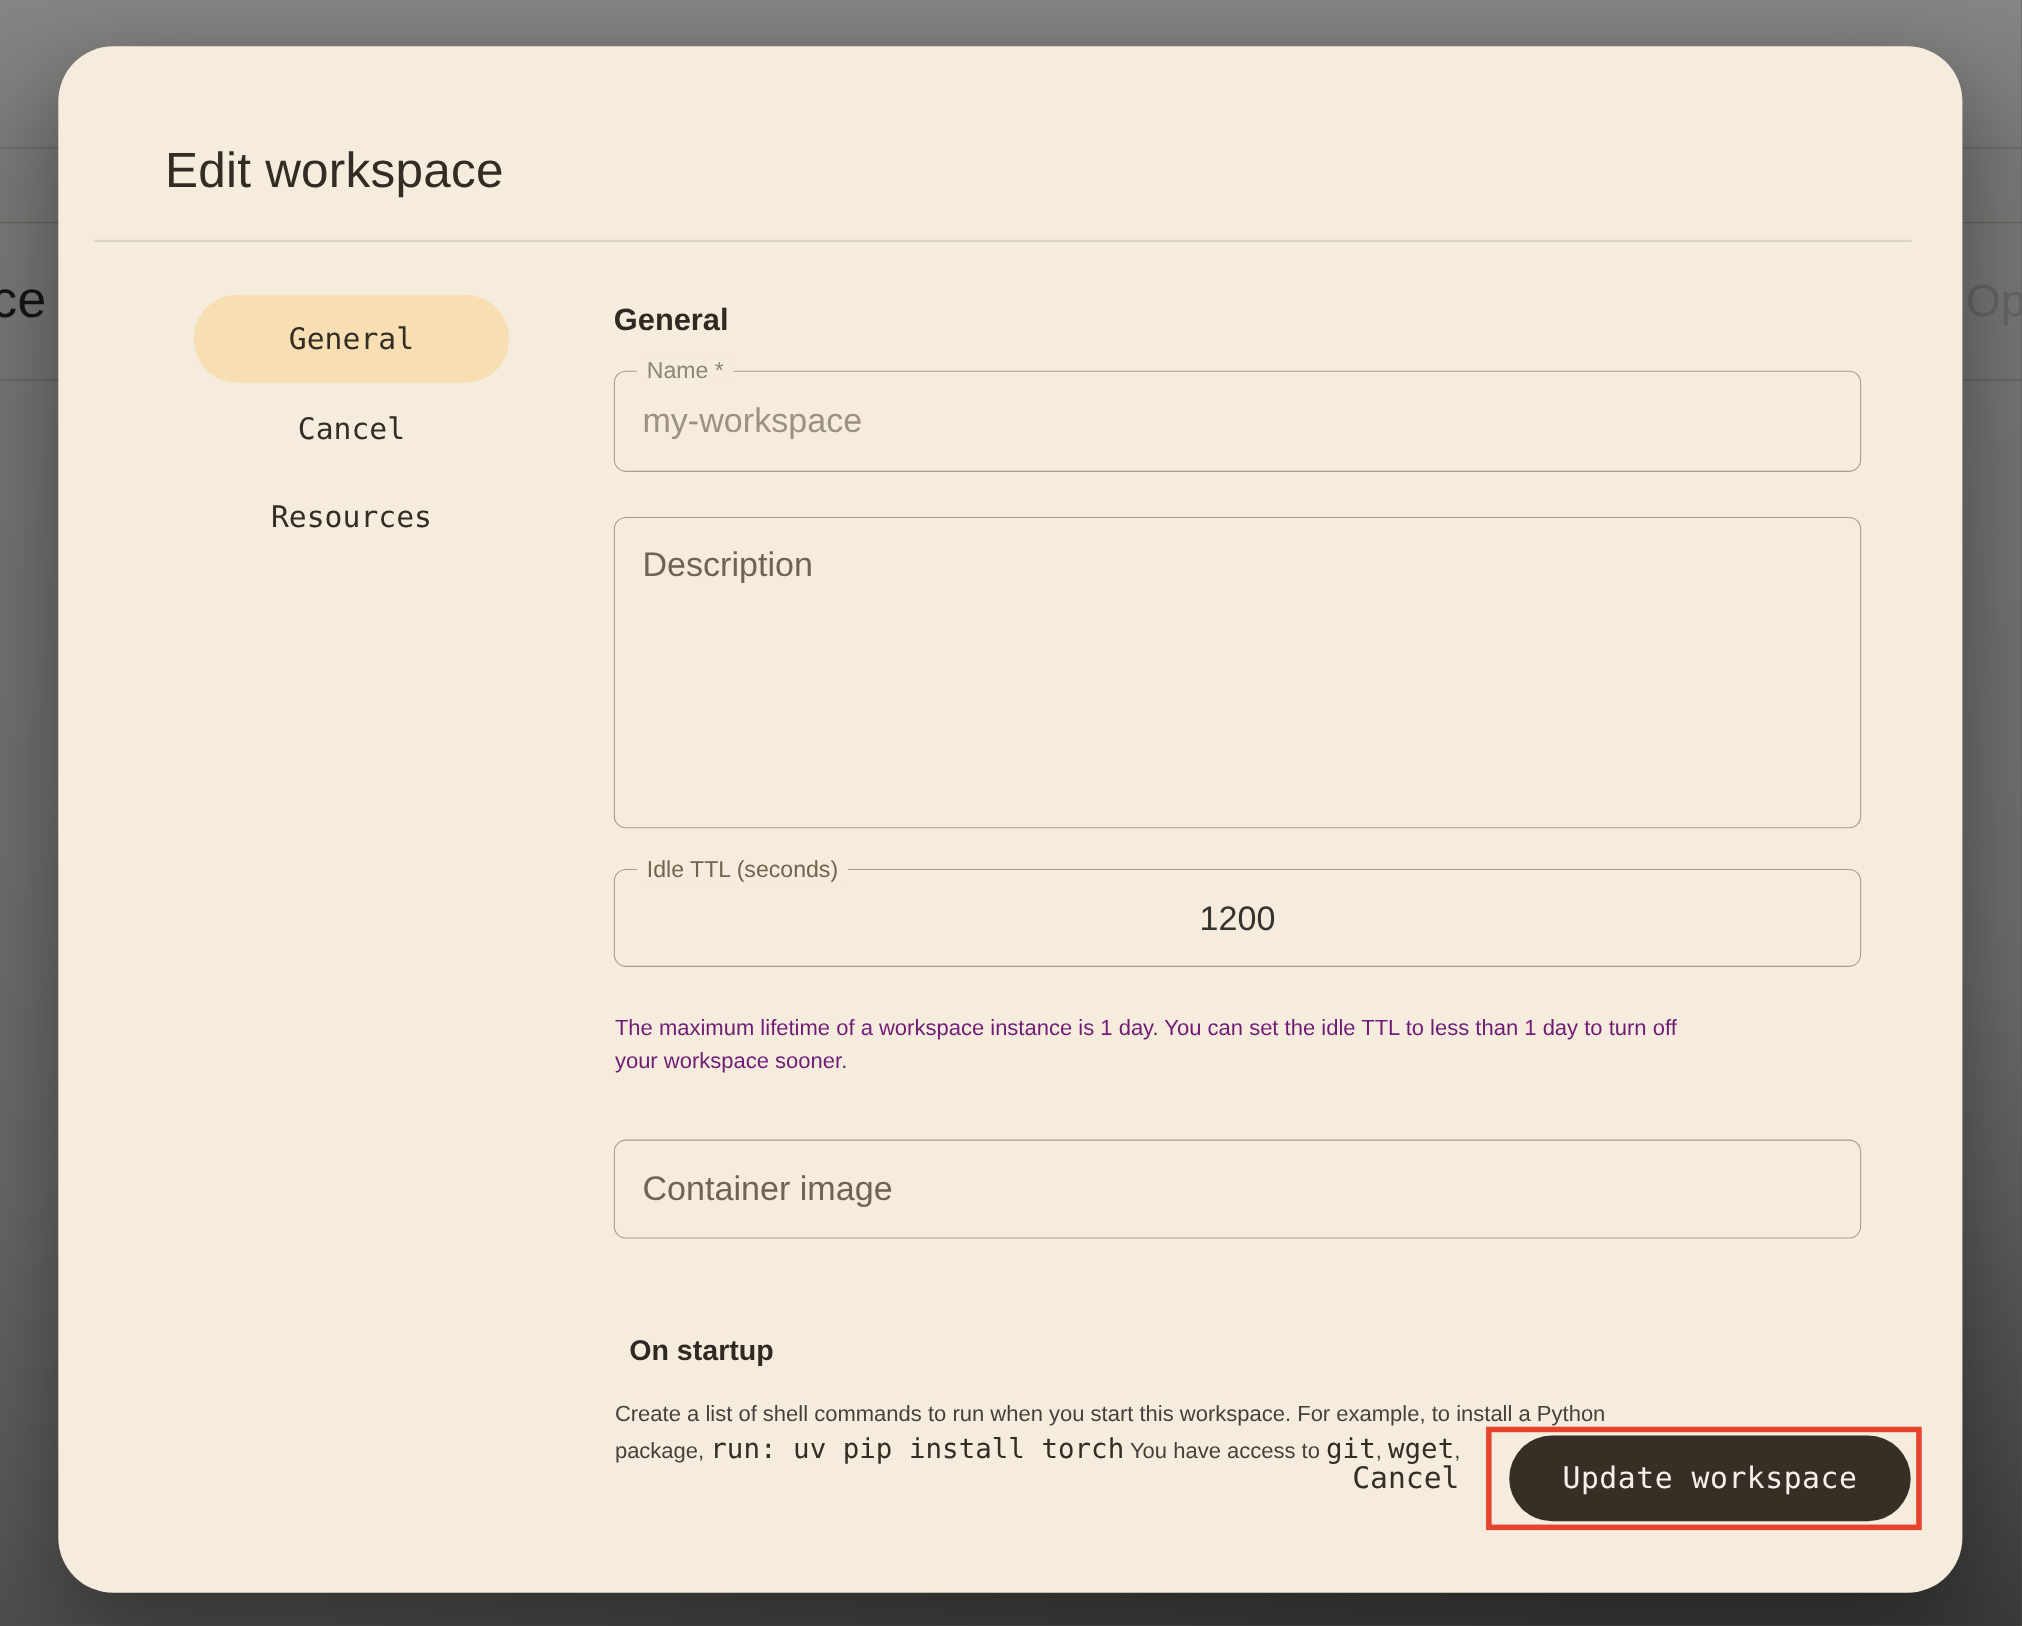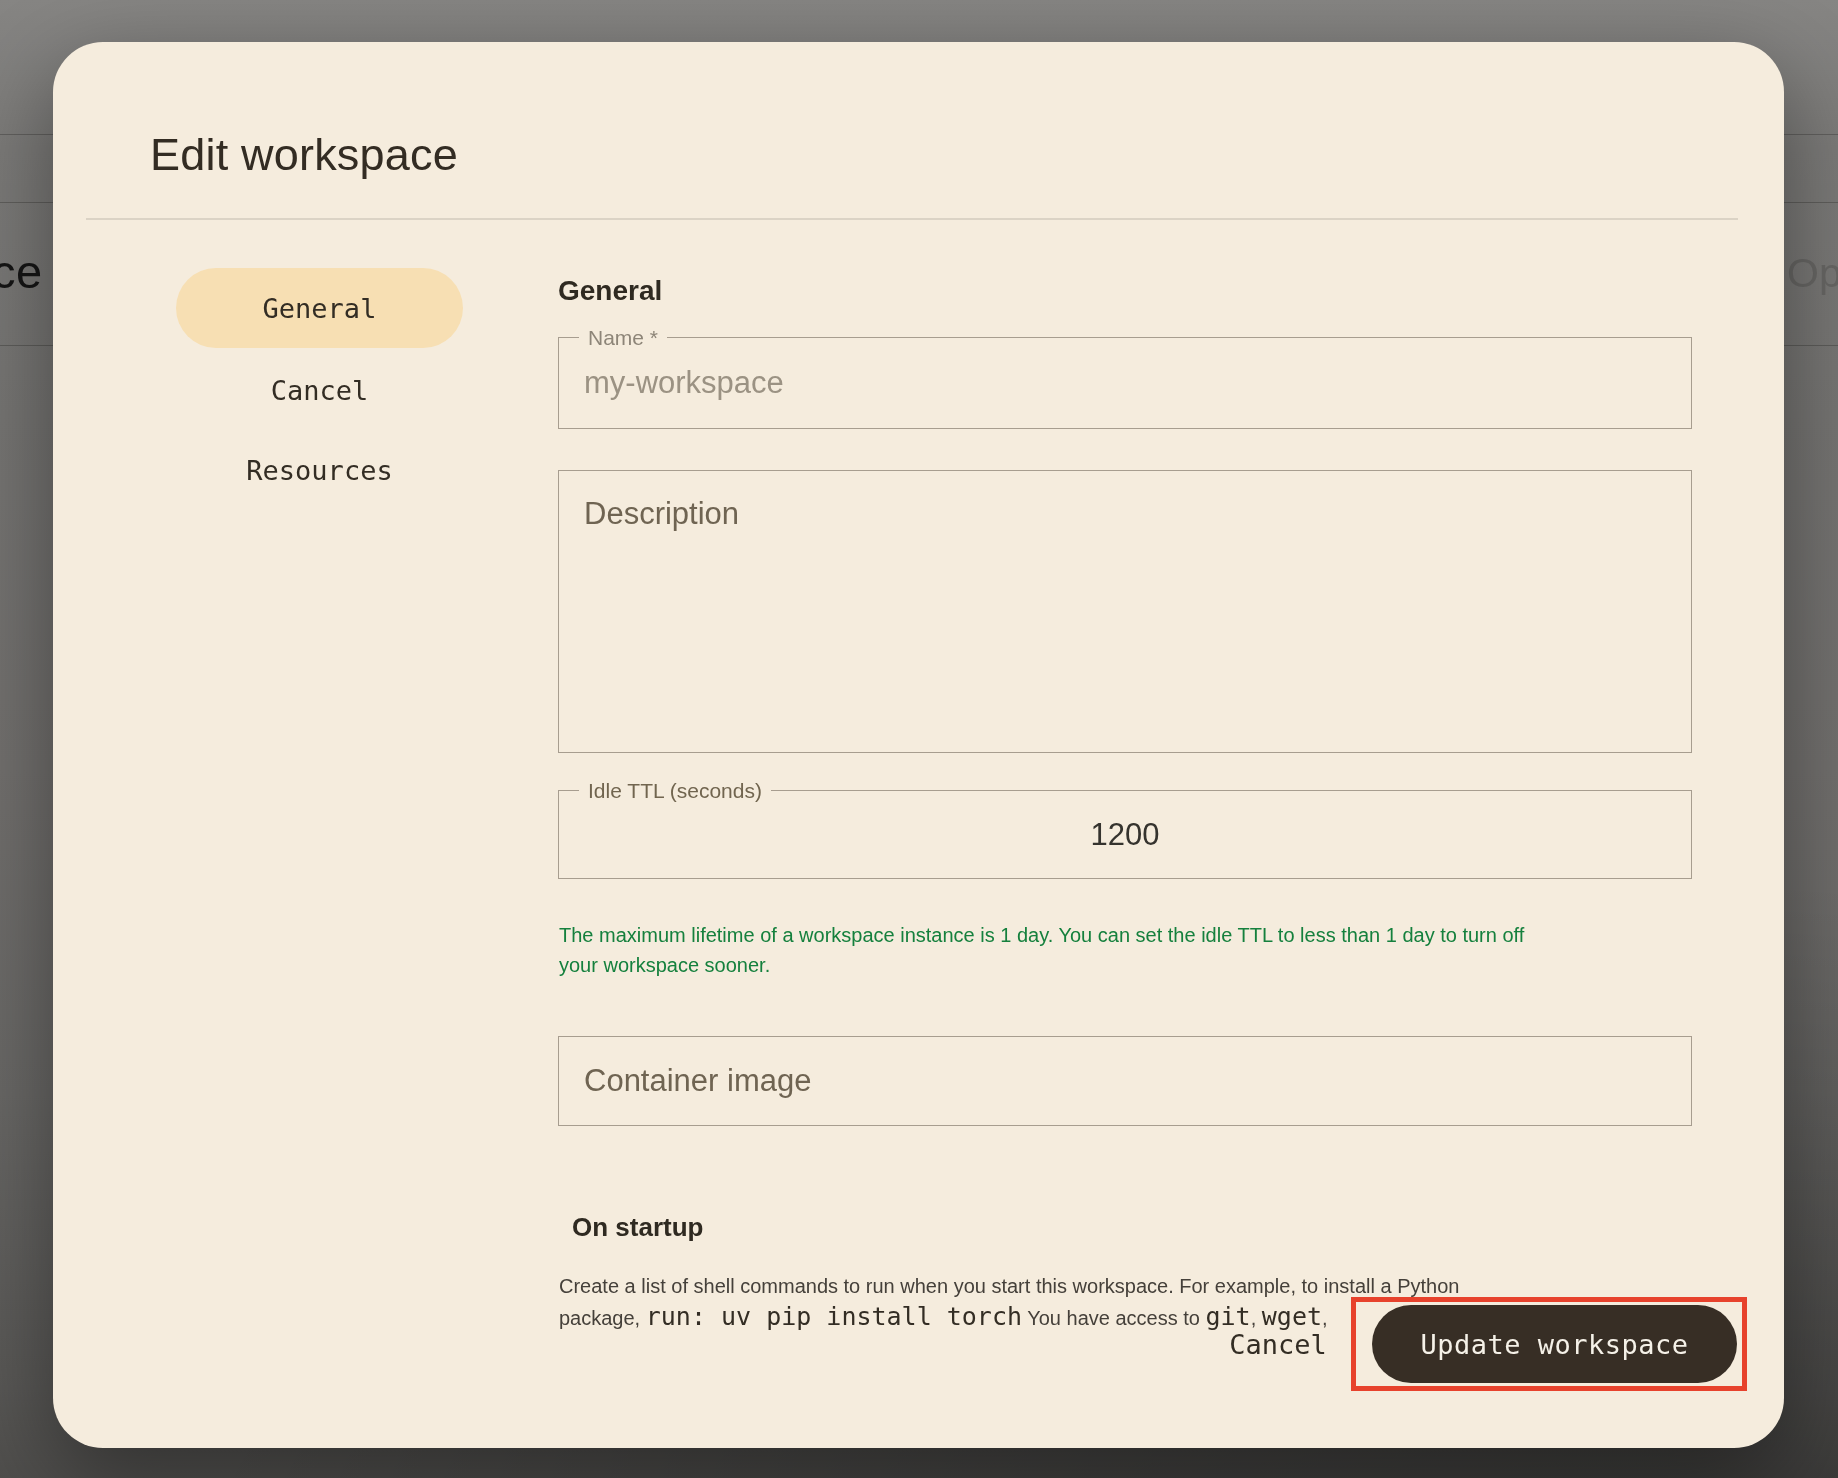--- a/index.html
+++ b/index.html
@@ -60,21 +60,21 @@
   .tab.t2 { top: 318px; }
   .tab.t3 { top: 398px; }
 
   
   .section-heading {
     position: absolute; left: 505px; top: 233px;
     font-size: 28px; font-weight: 700; color: #2f2a21;
   }
   .field {
     position: absolute; left: 505px; width: 1134px;
-    border: 1.5px solid #a79d8f; border-radius: 0;
+    border: 1.5px solid #a79d8f; border-radius: 11px;
     background: transparent;
   }
   .field-name      { top: 295px;  height: 92px; }
   .field-desc      { top: 428px;  height: 283px; }
   .field-idle      { top: 748px;  height: 89px; }
   .field-container { top: 994px;  height: 90px; }
 
   .notch-label {
     position: absolute; top: -12px; left: 20px;
     background: #f5ecdd; padding: 0 9px;
@@ -90,21 +90,21 @@
     font-size: 31px;
   }
   .field input { padding: 0 25px; }
   .field textarea { padding: 25px; resize: none; }
   .input-valgray  { color: #9b9283; }
   .input-valdark  { color: #35332e; text-align: center; }
   .field ::placeholder { color: #6f6452; opacity: 1; }
 
   .helper-line {
     position: absolute; left: 506px;
-    font-size: 20px; line-height: 30px; color: #15803d;
+    font-size: 20px; line-height: 30px; color: #701a75;
     white-space: nowrap;
   }
   .helper-1 { top: 878px; }
   .helper-2 { top: 908px; text-align: center; }
 
   .startup-heading {
     position: absolute; left: 519px; top: 1170px;
     font-size: 26px; font-weight: 700; color: #2f2a21;
   }
   .startup-line {

